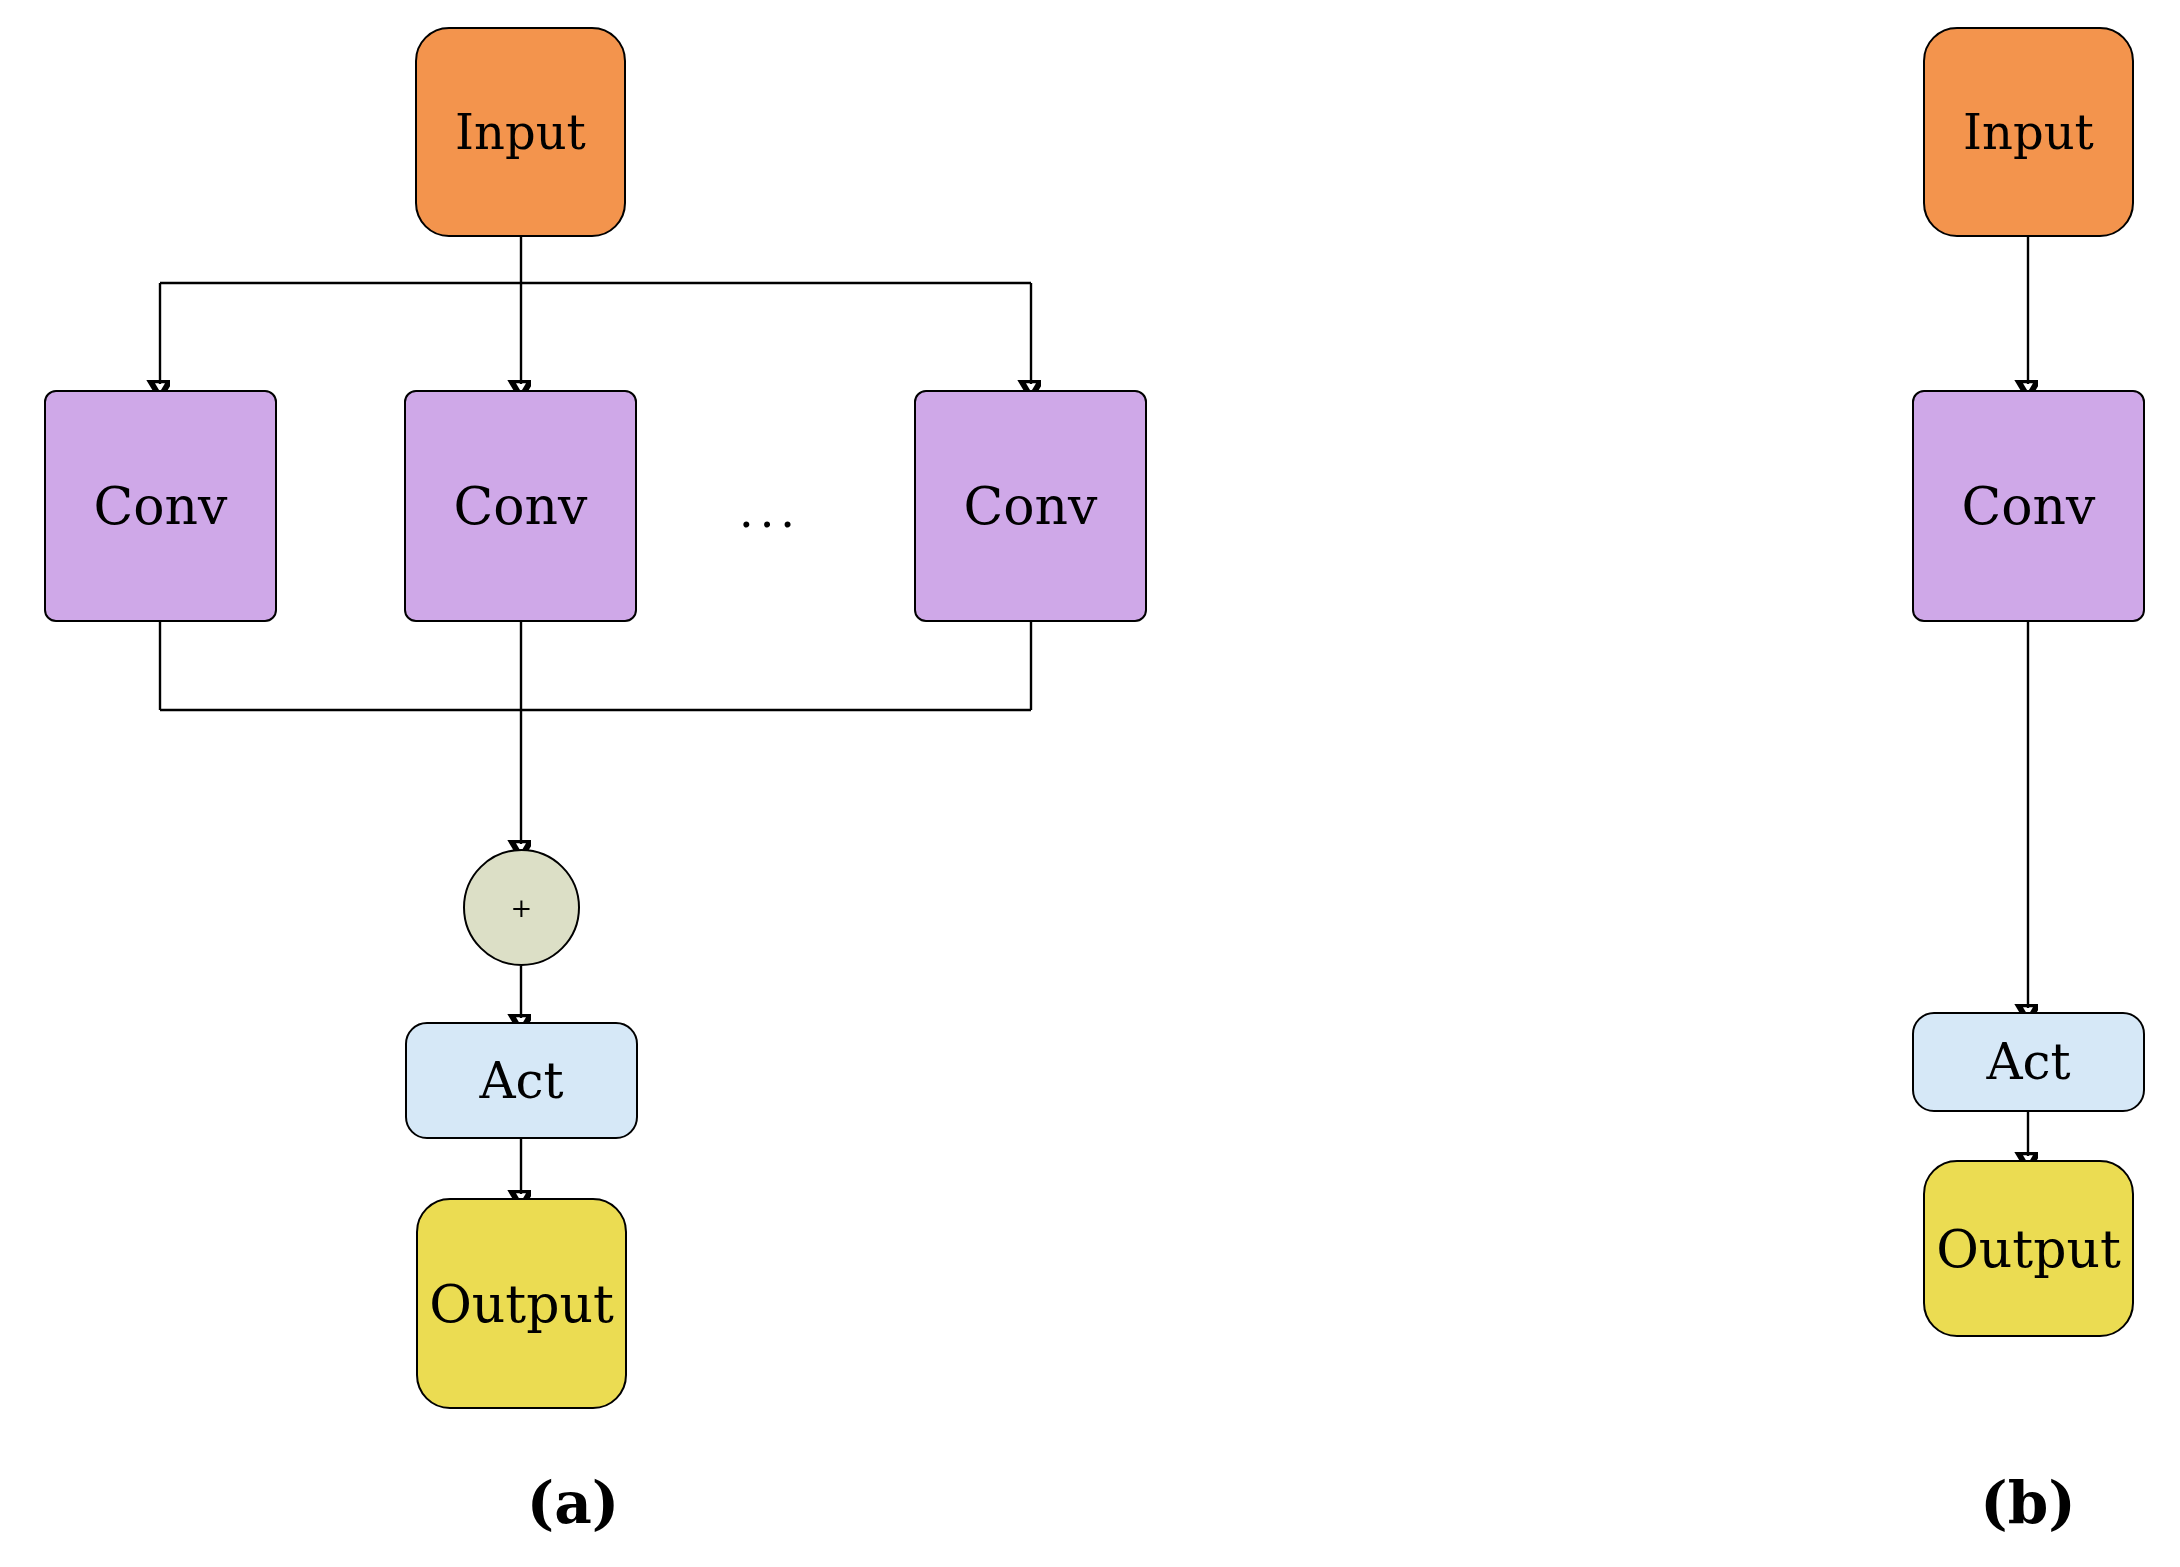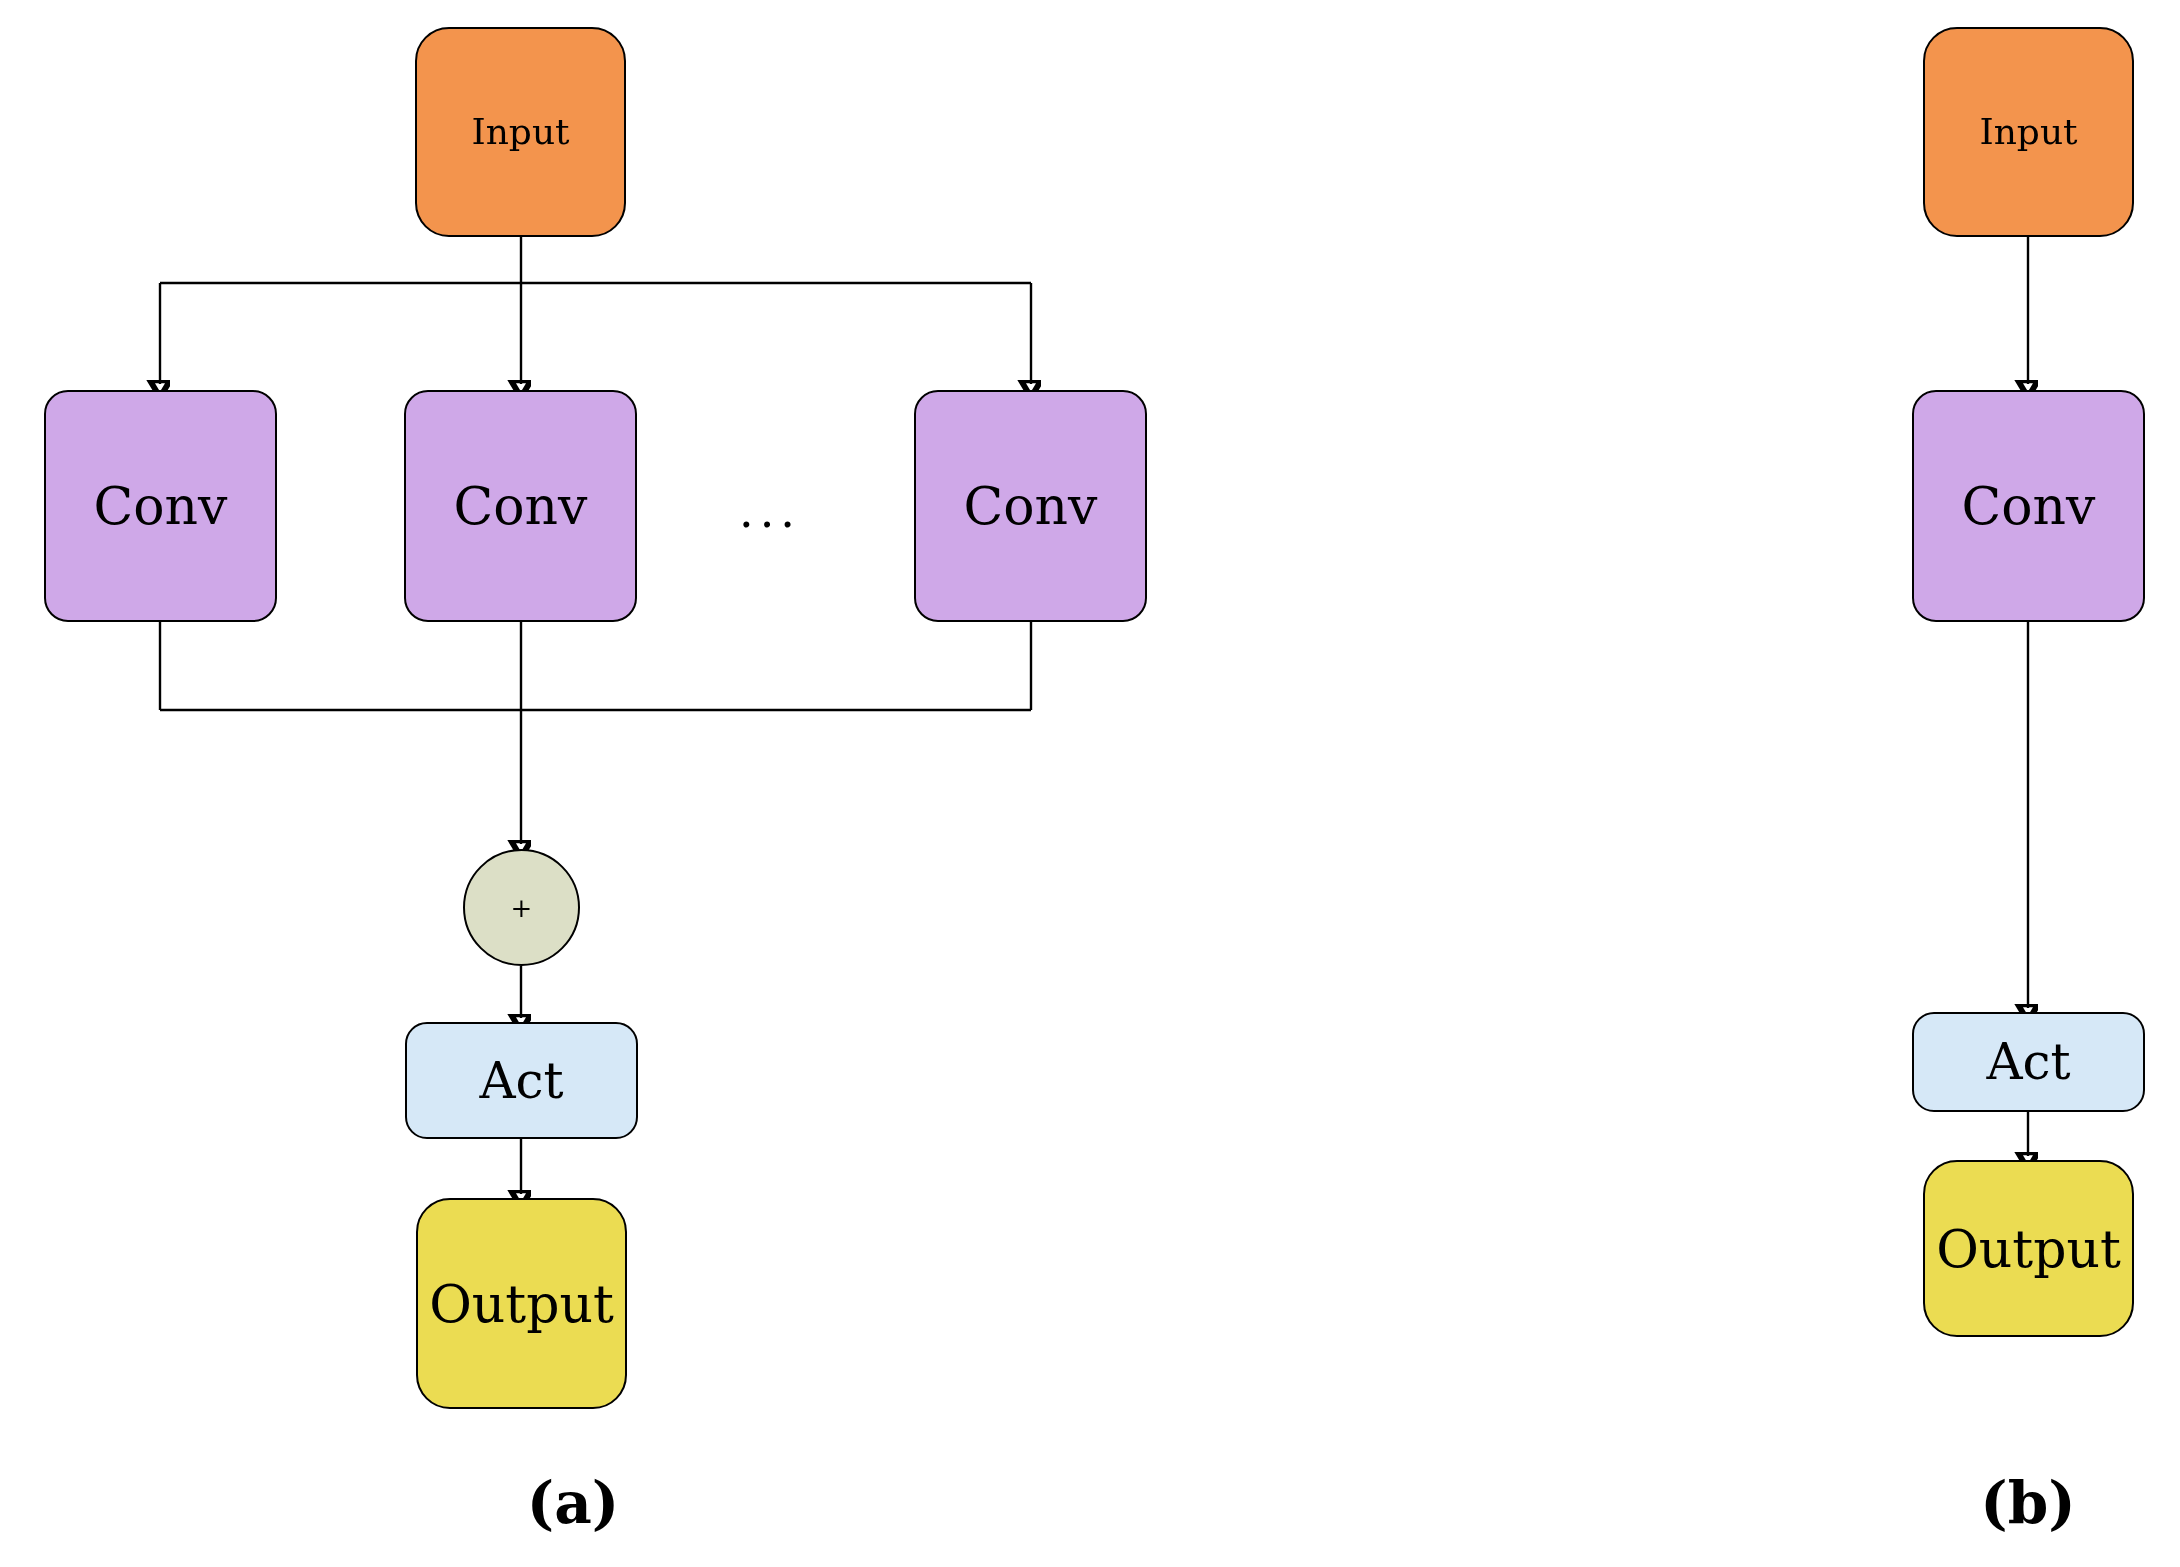--- a/index.html
+++ b/index.html
@@ -23,25 +23,25 @@
     align-items: center;
     justify-content: center;
     color: #000000;
     font-family: "DejaVu Serif", serif;
     line-height: 1;
     white-space: nowrap;
   }
   .node-input {
     background: #F3944D;
     border-radius: 34px;
-    font-size: 36px;
+    font-size: 48px;
   }
   .node-conv {
     background: #CFA8E8;
-    border-radius: 24px;
+    border-radius: 12px;
     font-size: 52px;
   }
   .node-act {
     background: #D6E8F7;
     border-radius: 22px;
     font-size: 50px;
     justify-content: center;
   }
   .node-output {
     background: #EBDC52;

